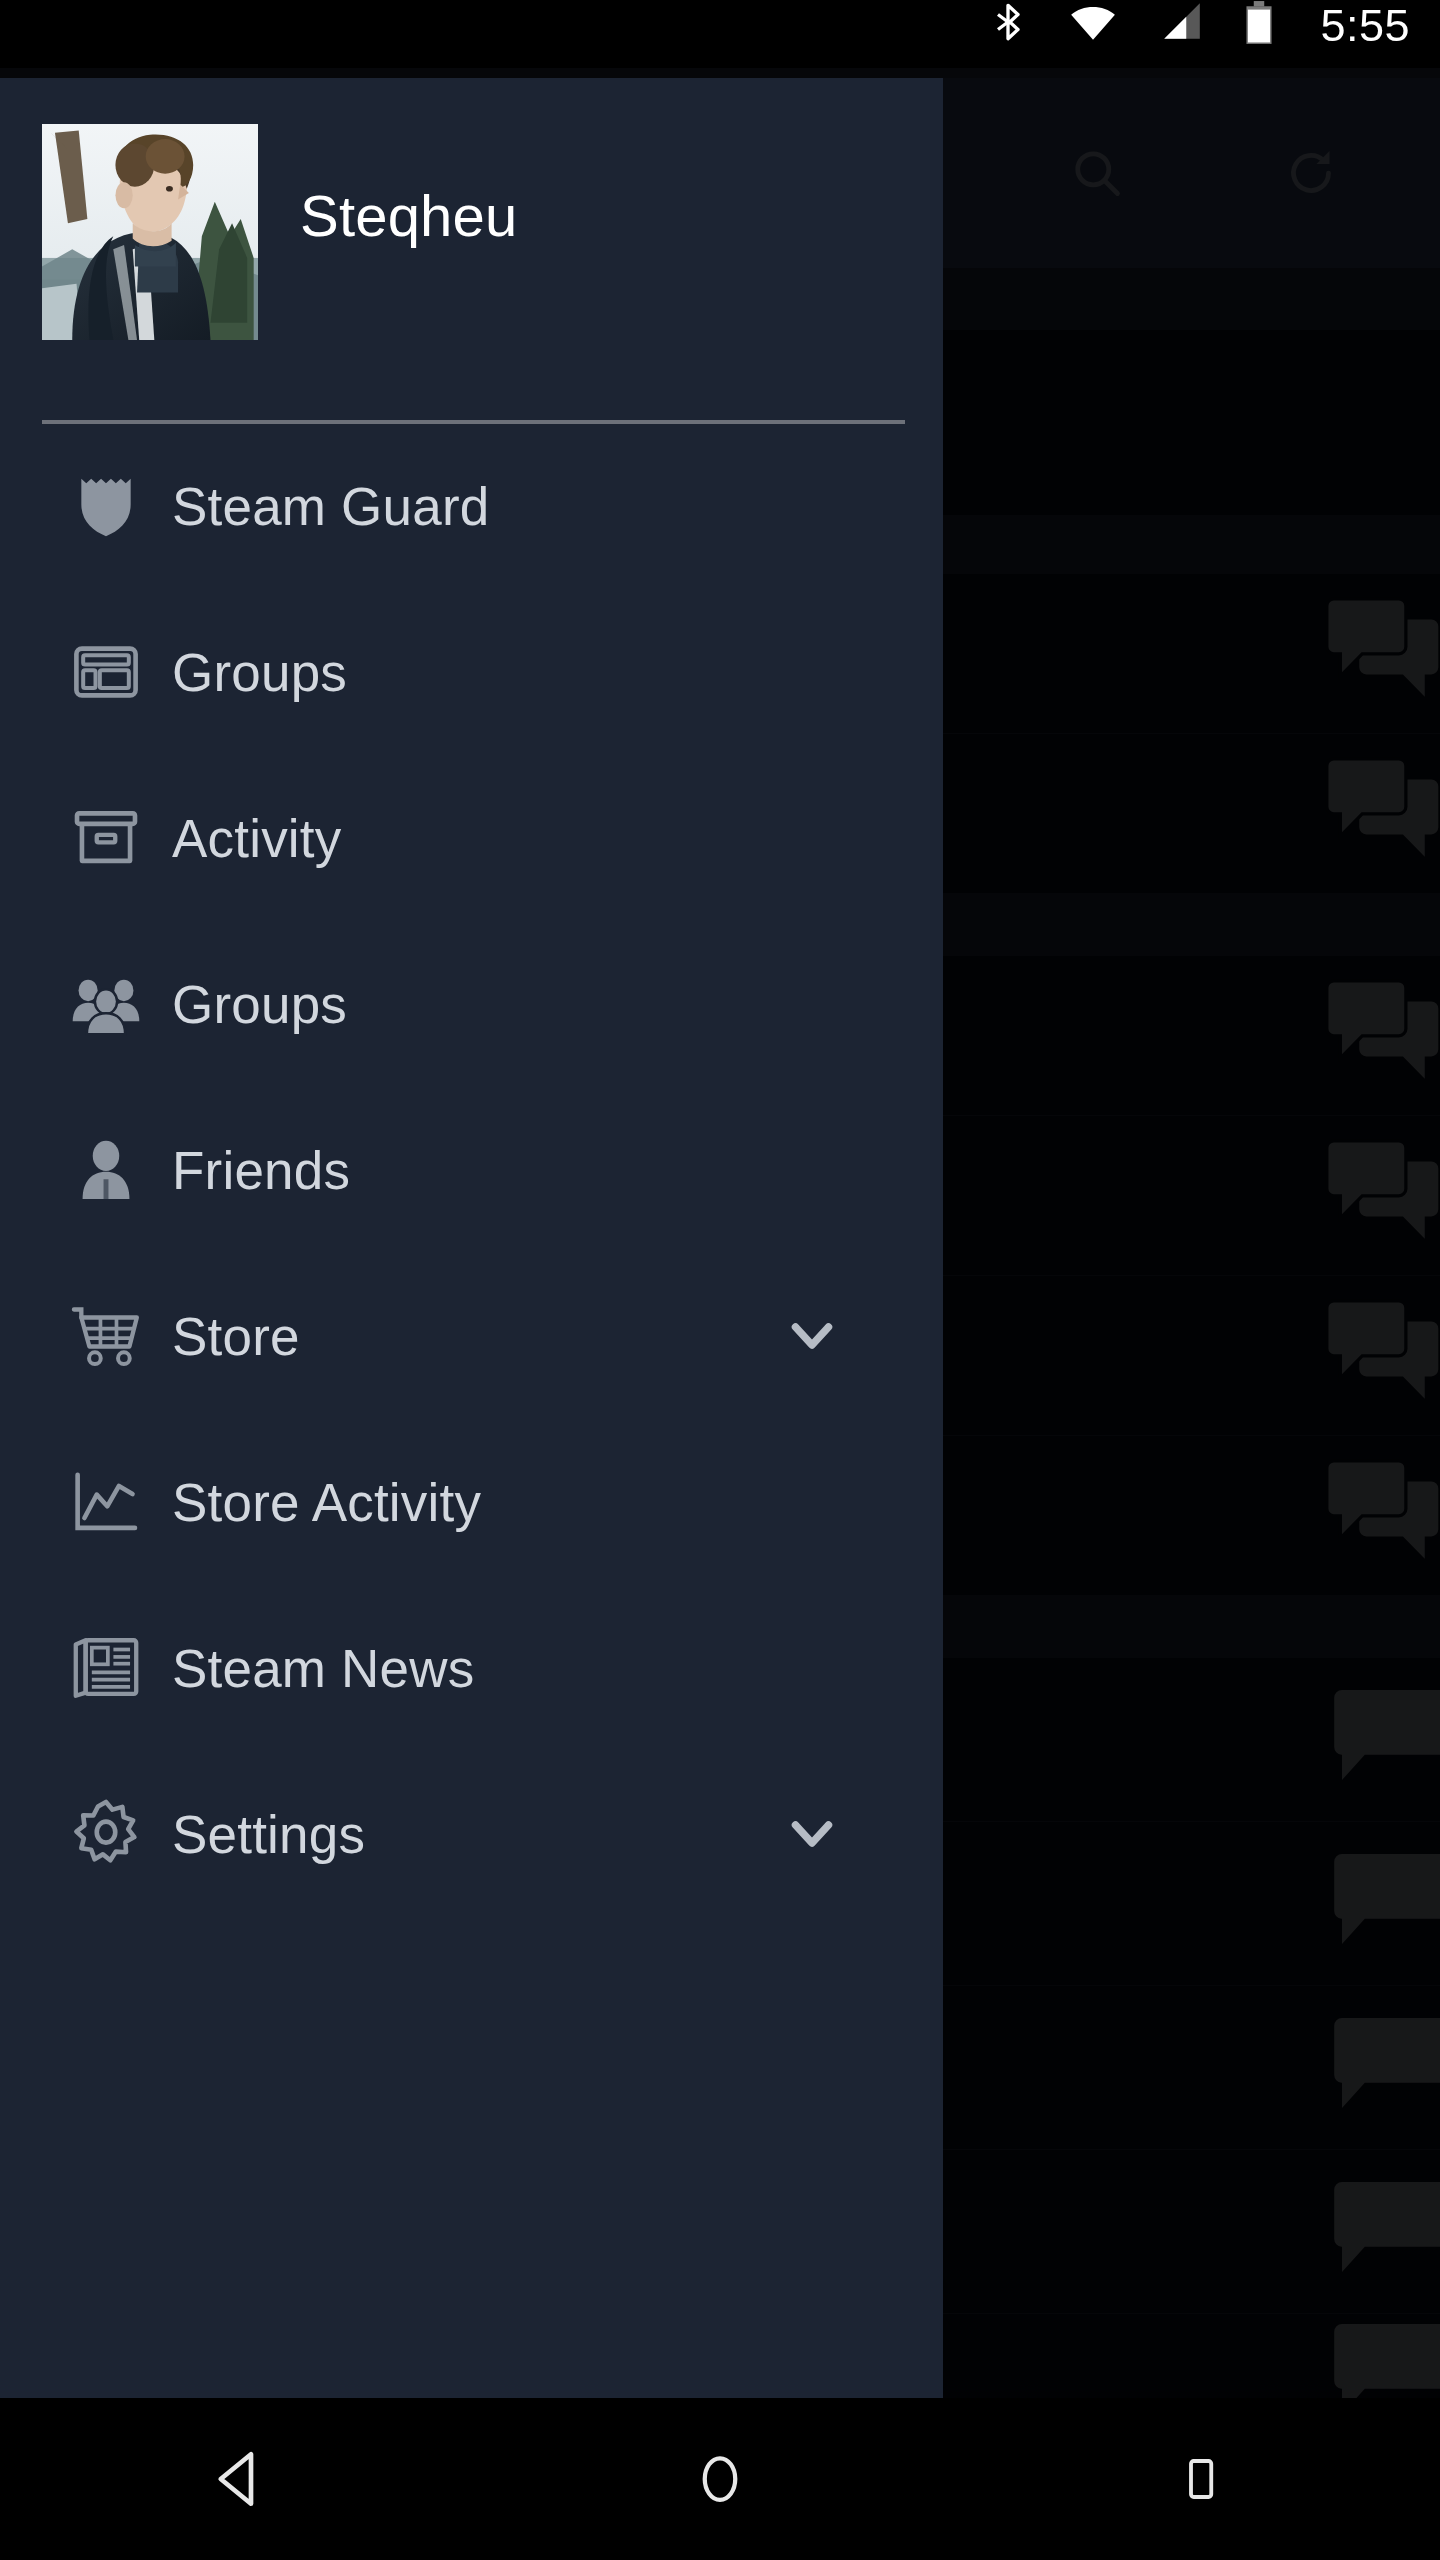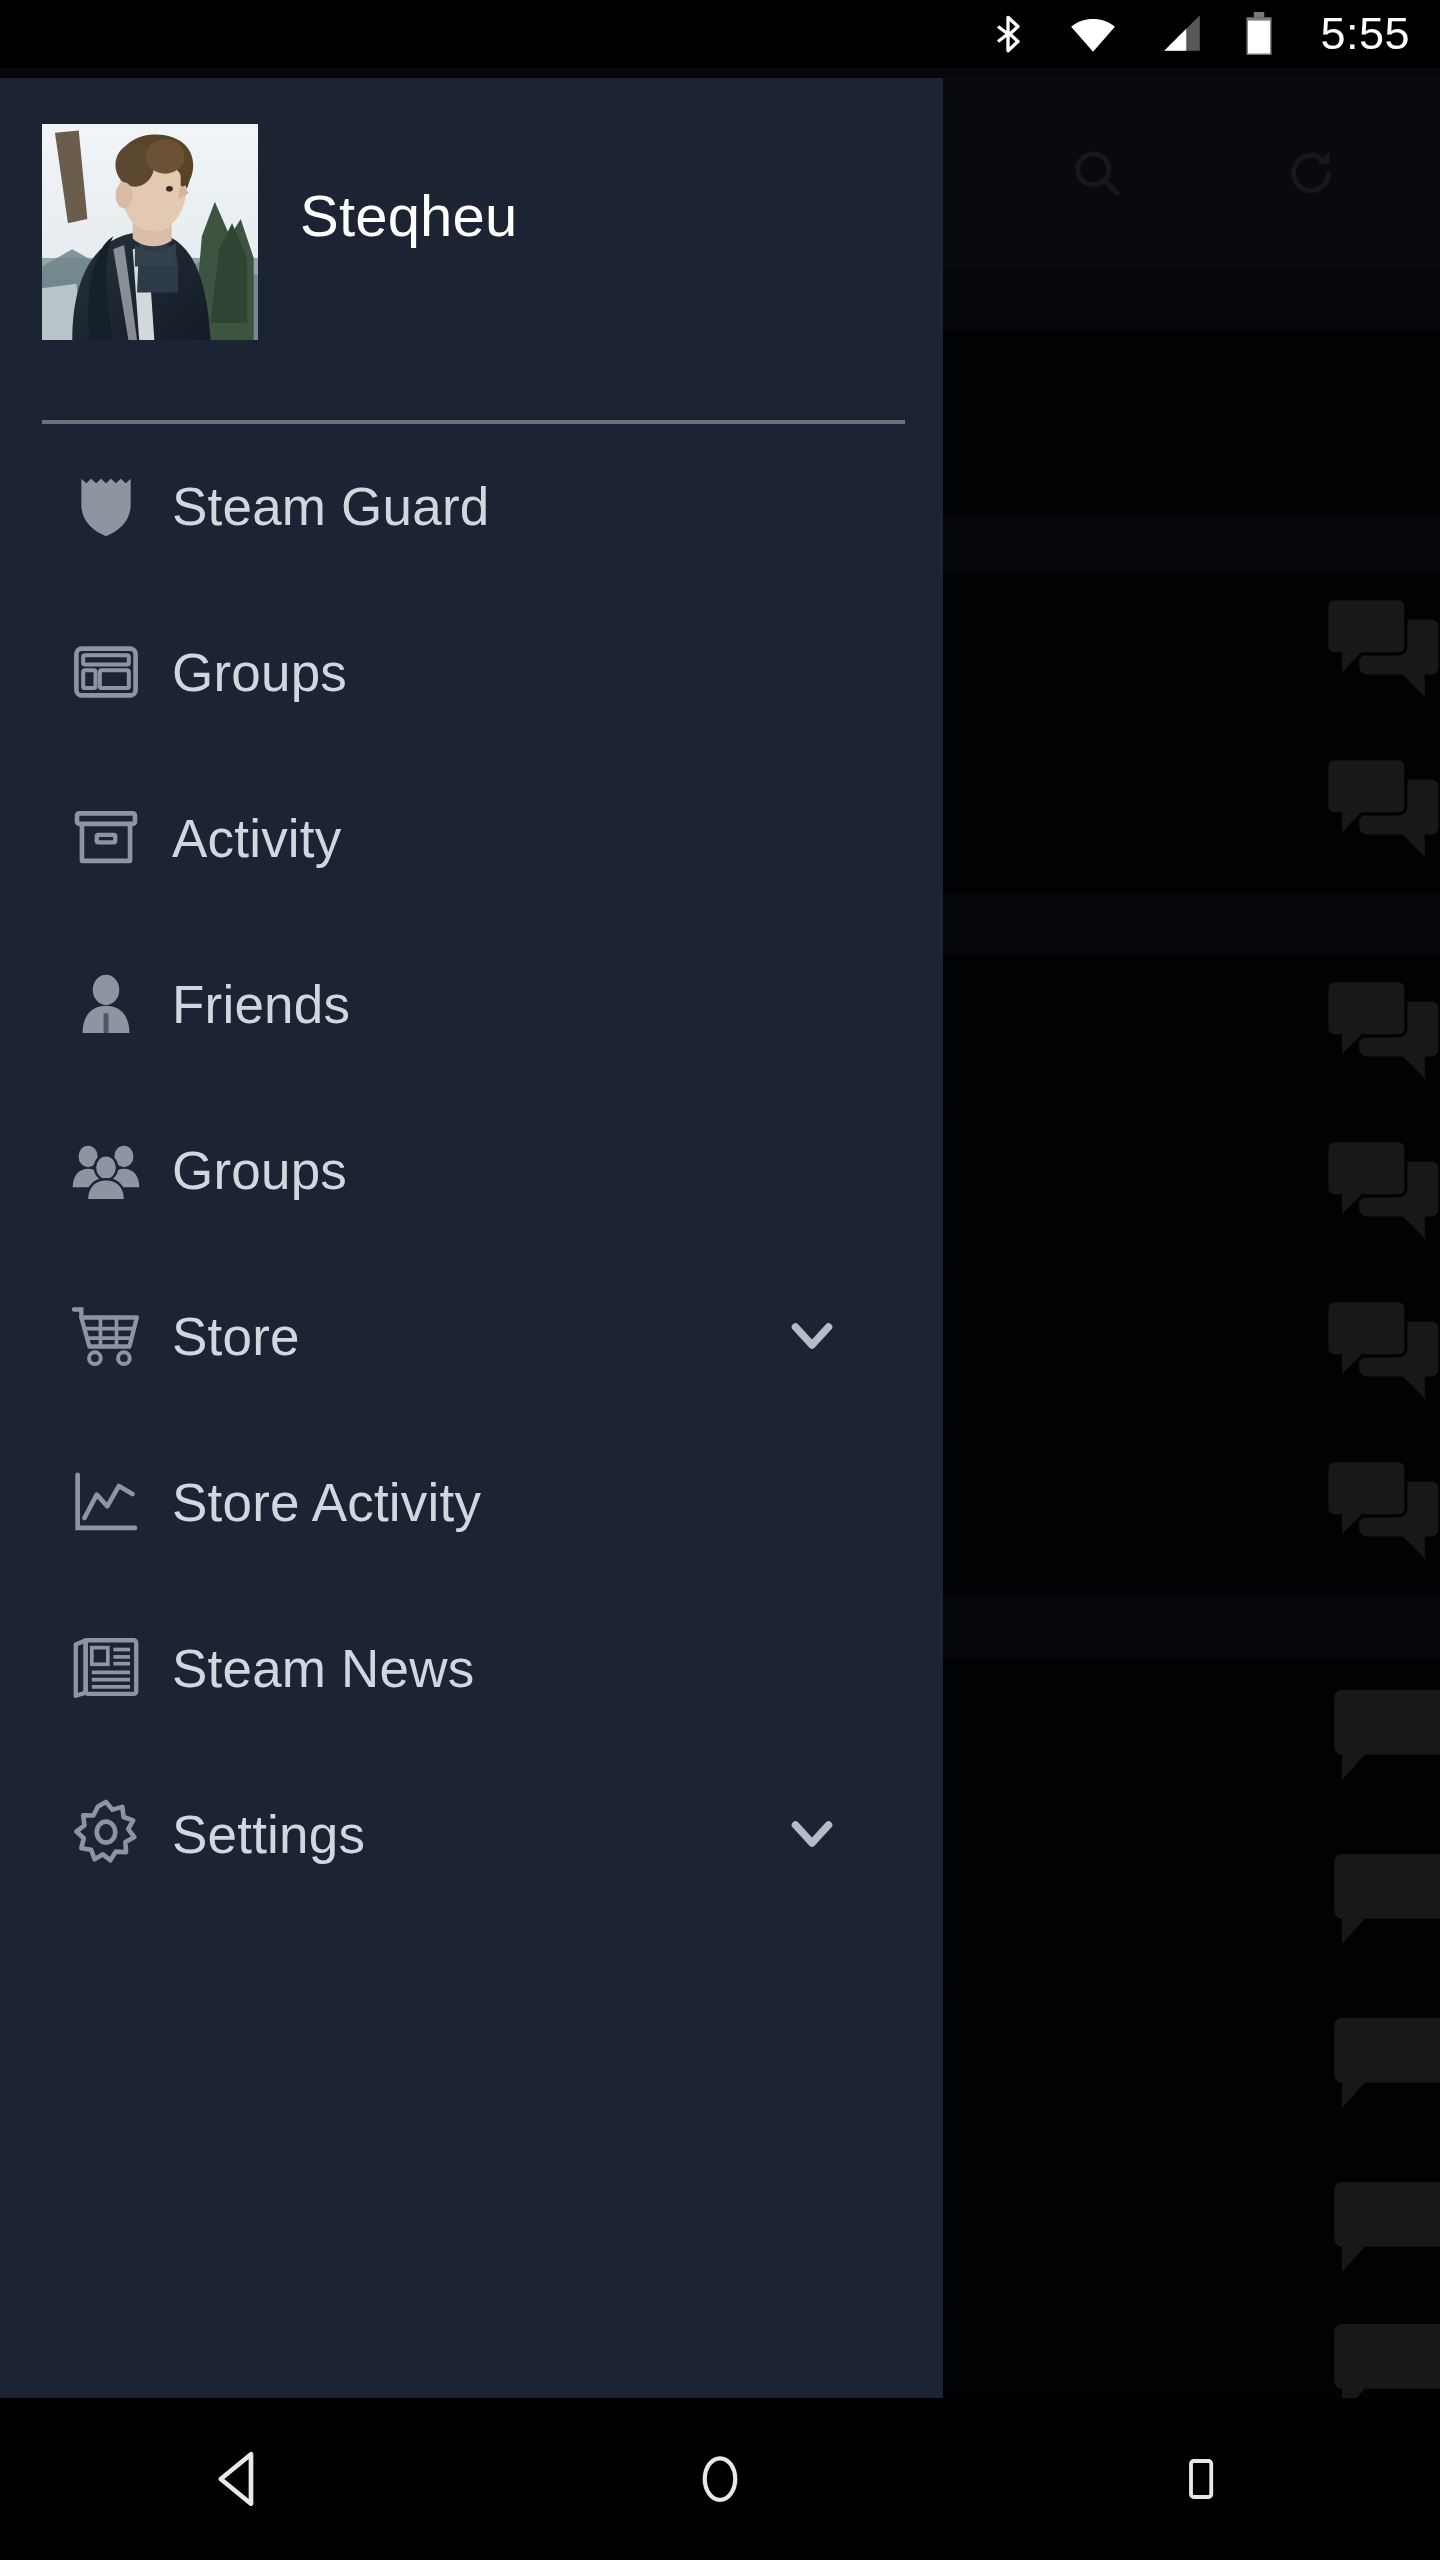--- a/index.html
+++ b/index.html
@@ -7,21 +7,21 @@
     width:1440px; height:2560px;
     background:#000;
     font-family:"Liberation Sans", sans-serif;
     overflow:hidden;
   }
   #screen { position:relative; width:1440px; height:2560px; background:#06070a; }
 
   
   #status-bar {
     position:absolute; top:0; left:0; width:1440px; height:68px;
-    background:#000; display:flex; align-items:center; justify-content:flex-end;
+    background:#000; display:flex; align-items:flex-start; justify-content:flex-end;
     padding-right:30px; gap:40px; z-index:60;
   }
   .sb-icon { display:flex; align-items:center; }
   #clock { color:#fff; font-size:45px; letter-spacing:0.5px; margin-left:6px; }
 
   
   #content-layer { position:absolute; top:78px; left:0; width:1440px; height:2320px; background:#06070a; }
   #appbar {
     position:absolute; top:0; left:0; width:1440px; height:190px;
     background:#151b26; display:flex; align-items:center; justify-content:flex-end;
@@ -251,39 +251,39 @@
         <rect x="2.6" y="4" width="18.8" height="3.4" rx="0.7" fill="none" stroke="#8d95a0" stroke-width="1.5"></rect>
         <path d="M4.2 7.6 L4.2 19.4 L19.8 19.4 L19.8 7.6" fill="none" stroke="#8d95a0" stroke-width="1.5" stroke-linejoin="round"></path>
         <rect x="9" y="11" width="6" height="2.4" rx="0.5" fill="none" stroke="#8d95a0" stroke-width="1.4"></rect>
             </svg>
           </span>
           <span class="nav-label">Activity</span>
         </div>
         <div class="nav-item">
           <span class="nav-icon">
             <svg xmlns="http://www.w3.org/2000/svg" width="74" height="74" viewBox="0 0 24 24">
-        <ellipse cx="12" cy="7.4" rx="4.3" ry="4.9" fill="#8d95a0"></ellipse>
-        <path d="M4.4 21.4 C4.4 15.6 7.6 12.6 12 12.6 C16.4 12.6 19.6 15.6 19.6 21.4 Z" fill="#8d95a0"></path>
-        <rect x="11.2" y="15" width="1.6" height="6.4" fill="#1c2433" opacity="0.55"></rect>
-            </svg>
-          </span>
-          <span class="nav-label">Friends</span>
-        </div>
-        <div class="nav-item">
-          <span class="nav-icon">
-            <svg xmlns="http://www.w3.org/2000/svg" width="74" height="74" viewBox="0 0 24 24">
         <ellipse cx="6.2" cy="7.6" rx="3.1" ry="3.5" fill="#8d95a0"></ellipse>
         <path d="M1.2 17.6 C1.2 13.6 3.4 11.6 6.2 11.6 C9 11.6 11.2 13.6 11.2 17.6 Z" fill="#8d95a0"></path>
         <ellipse cx="17.8" cy="7.6" rx="3.1" ry="3.5" fill="#8d95a0"></ellipse>
         <path d="M12.8 17.6 C12.8 13.6 15 11.6 17.8 11.6 C20.6 11.6 22.8 13.6 22.8 17.6 Z" fill="#8d95a0"></path>
         <ellipse cx="12" cy="11.2" rx="3.6" ry="4" fill="#8d95a0" stroke="#1c2433" stroke-width="0.8"></ellipse>
         <path d="M5.8 21.8 C5.8 17.1 8.5 15 12 15 C15.5 15 18.2 17.1 18.2 21.8 Z" fill="#8d95a0" stroke="#1c2433" stroke-width="0.8"></path>
             </svg>
           </span>
           <span class="nav-label">Groups</span>
+        </div>
+        <div class="nav-item">
+          <span class="nav-icon">
+            <svg xmlns="http://www.w3.org/2000/svg" width="74" height="74" viewBox="0 0 24 24">
+        <ellipse cx="12" cy="7.4" rx="4.3" ry="4.9" fill="#8d95a0"></ellipse>
+        <path d="M4.4 21.4 C4.4 15.6 7.6 12.6 12 12.6 C16.4 12.6 19.6 15.6 19.6 21.4 Z" fill="#8d95a0"></path>
+        <rect x="11.2" y="15" width="1.6" height="6.4" fill="#1c2433" opacity="0.55"></rect>
+            </svg>
+          </span>
+          <span class="nav-label">Friends</span>
         </div>
         <div class="nav-item">
           <span class="nav-icon">
             <svg xmlns="http://www.w3.org/2000/svg" width="74" height="74" viewBox="0 0 24 24">
         <path d="M1.6 3.4 L4 3.4 L4 6" fill="none" stroke="#8d95a0" stroke-width="1.4" stroke-linecap="round"></path>
         <path d="M4 6 L22 6 L19.6 15.4 L6.6 15.4 Z" fill="none" stroke="#8d95a0" stroke-width="1.4" stroke-linejoin="round"></path>
         <line x1="4.9" y1="9.6" x2="21.2" y2="9.6" stroke="#8d95a0" stroke-width="1.2"></line>
         <line x1="5.8" y1="12.7" x2="20.4" y2="12.7" stroke="#8d95a0" stroke-width="1.2"></line>
         <line x1="10.2" y1="6.3" x2="10.2" y2="15.2" stroke="#8d95a0" stroke-width="1.2"></line>
         <line x1="15.4" y1="6.3" x2="15.4" y2="15.2" stroke="#8d95a0" stroke-width="1.2"></line>

